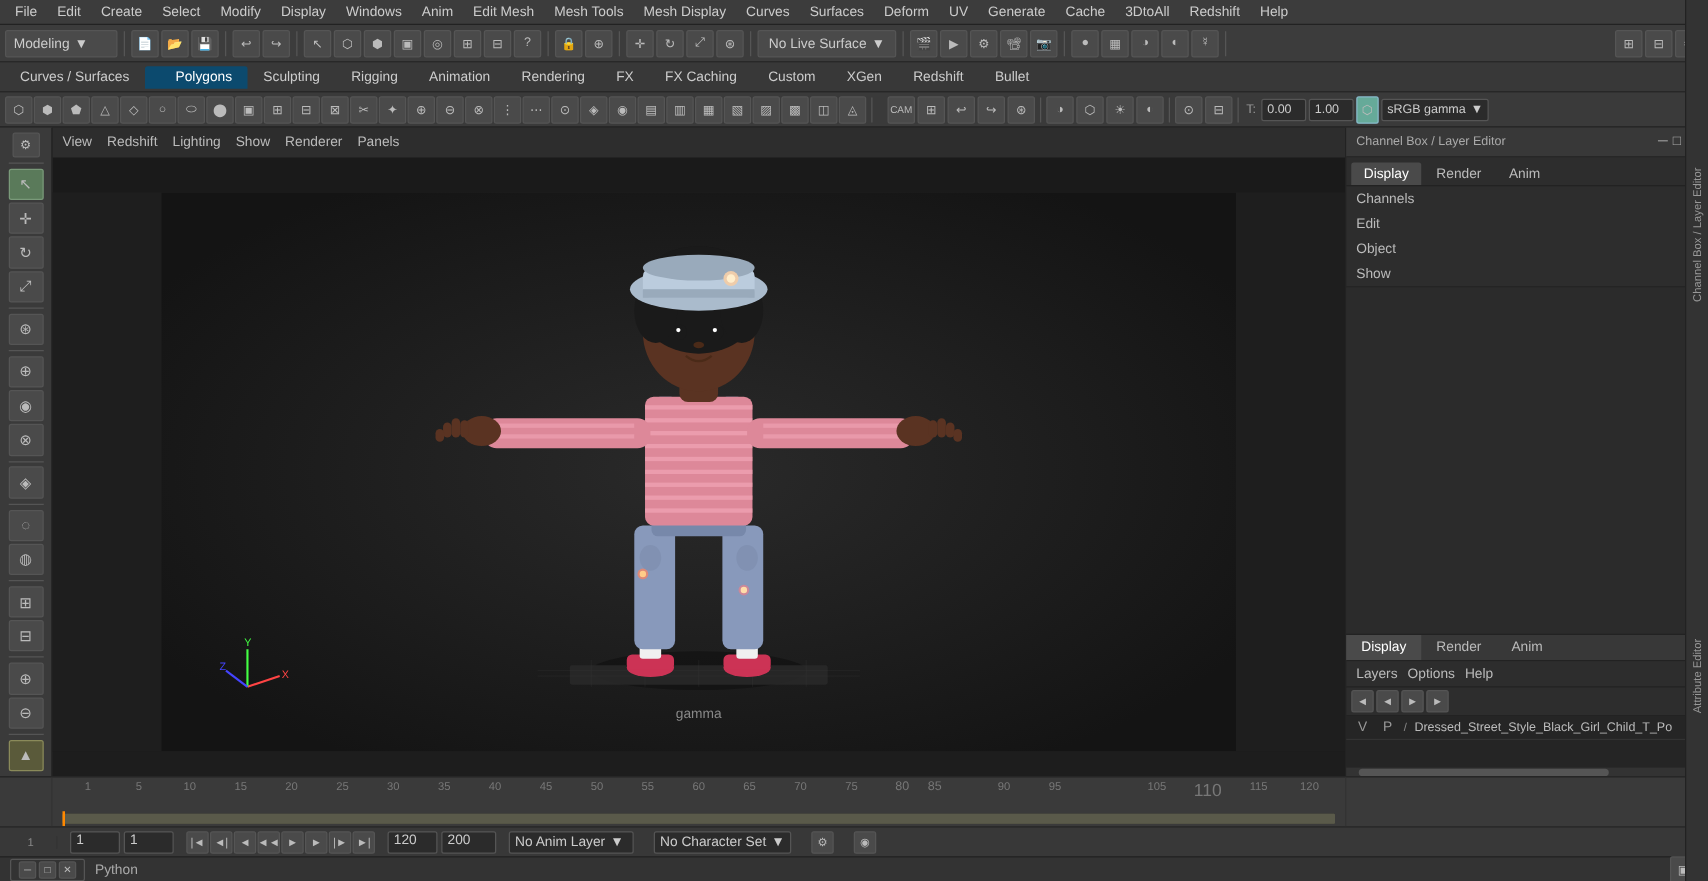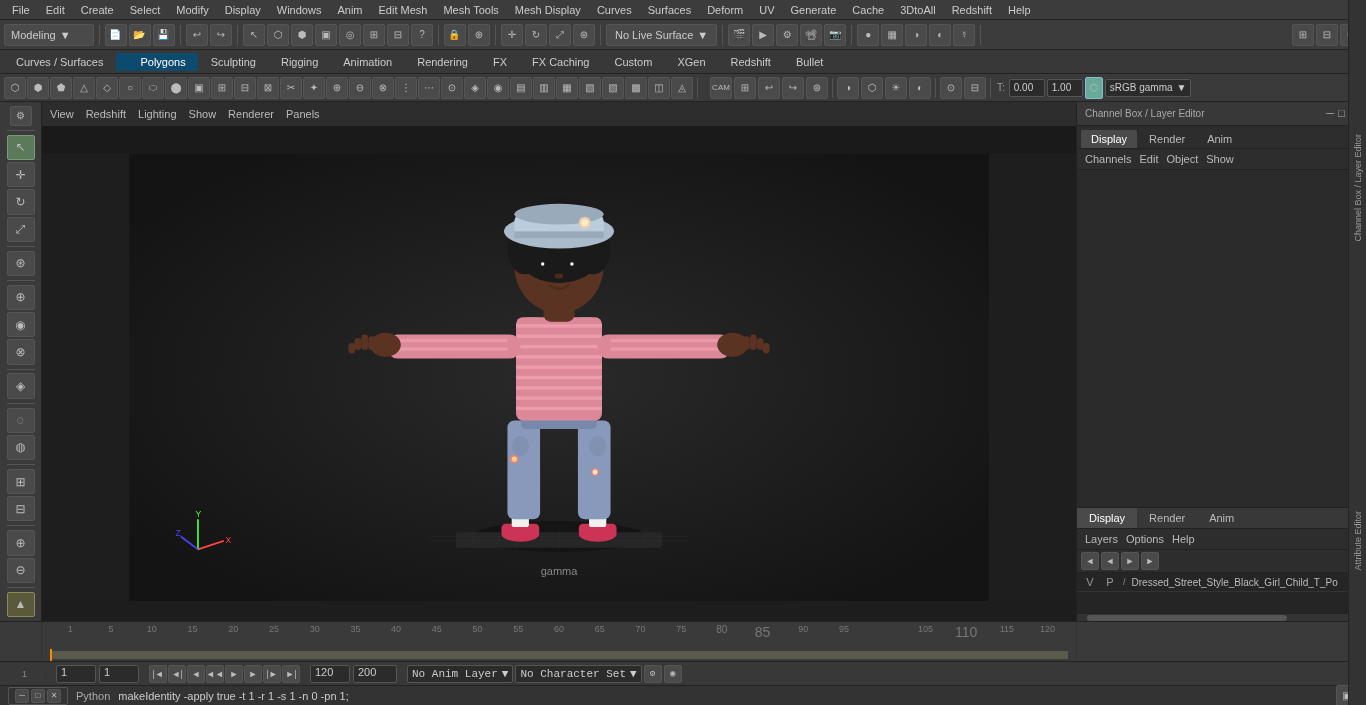--- a/index.html
+++ b/index.html
@@ -213,20 +213,21 @@
     }
     .cb-tab.active { background: #4a4a4a; color: #fff; }
 
     #channel-box-menu {
       display: flex;
       gap: 8px;
       padding: 4px 8px;
       font-size: 11px;
       color: #bbb;
       border-bottom: 1px solid #222;
+      flex-direction: column;
     }
     .cb-menu-item { cursor: pointer; }
 
     #channel-box-content {
       flex: 1;
       background: #2b2b2b;
     }
 
     
     #layers-section {
@@ -822,21 +823,21 @@
         <span style="flex:1;text-align:center;font-size:9px;color:#777;">35</span>
         <span style="flex:1;text-align:center;font-size:9px;color:#777;">40</span>
         <span style="flex:1;text-align:center;font-size:9px;color:#777;">45</span>
         <span style="flex:1;text-align:center;font-size:9px;color:#777;">50</span>
         <span style="flex:1;text-align:center;font-size:9px;color:#777;">55</span>
         <span style="flex:1;text-align:center;font-size:9px;color:#777;">60</span>
         <span style="flex:1;text-align:center;font-size:9px;color:#777;">65</span>
         <span style="flex:1;text-align:center;font-size:9px;color:#777;">70</span>
         <span style="flex:1;text-align:center;font-size:9px;color:#777;">75</span>
         <span style="flex:1;text-align:center;font-size:10px;color:#777;">80</span>
-        <span style="flex:1;text-align:center;font-size:14px;color:#777;">85</span>
+        <span style="flex:1;text-align:left;font-size:10px;color:#777;">85</span>
         <span style="flex:1;text-align:center;font-size:9px;color:#777;">90</span>
         <span style="flex:1;text-align:center;font-size:9px;color:#777;">95</span>
         <span style="flex:1;text-align:center;font-size:9px;color:#777;margin-top:40px;">100</span>
         <span style="flex:1;text-align:center;font-size:9px;color:#777;">105</span>
         <span style="flex:1;text-align:center;font-size:14px;color:#777;">110</span>
         <span style="flex:1;text-align:center;font-size:9px;color:#777;">115</span>
         <span style="flex:1;text-align:center;font-size:9px;color:#777;">120</span>
       </div>
 
       <div style="position:absolute;bottom:2px;left:8px;right:8px;height:8px;background:#4a4a3a;border-radius:1px;">
@@ -869,21 +870,21 @@
       <div class="anim-btn">►</div>
       <div class="anim-btn">|►</div>
       <div class="anim-btn">►|</div>
     </div>
 
     <div style="display:flex;align-items:center;gap:3px;padding:0 6px;">
       <div class="anim-field">120</div>
       <div class="anim-field" style="width:44px;">200</div>
     </div>
 
-    <div style="display:flex;align-items:center;gap:2px;font-family:Liberation Mono, monospace;">
+    <div style="display:flex;align-items:center;gap:16px;">
       <div class="anim-dropdown" style="min-width:100px;">
         <span>No Anim Layer</span>
         <span>▼</span>
       </div>
       <div class="anim-dropdown" style="min-width:110px;">
         <span>No Character Set</span>
         <span>▼</span>
       </div>
       <div class="anim-btn">⚙</div>
       <div class="anim-btn">◉</div>
@@ -893,21 +894,20 @@
 
   <div id="status-bar">
 
     <div style="display:flex;align-items:center;gap:2px;border:1px solid #555;border-radius:2px;padding:0 6px;height:18px;">
       <div class="tb-btn" style="width:14px;height:14px;font-size:8px;">─</div>
       <div class="tb-btn" style="width:14px;height:14px;font-size:8px;">□</div>
       <div class="tb-btn" style="width:14px;height:14px;font-size:8px;">✕</div>
     </div>
 
     <span style="color:#aaa;font-size:11px;">Python</span>
-    <span style="color:#ccc;font-size:11px;flex:1;">makeIdentity -apply true -t 1 -r 1 -s 1 -n 0 -pn 1;</span>
     <div class="tb-btn" style="margin-left:auto;">▣</div>
   </div>
 
 </div>
 
 <div style="position:fixed;right:0;top:0;width:18px;height:705px;background:#333;border-left:1px solid #222;display:flex;flex-direction:column;align-items:center;justify-content:space-around;z-index:100;">
   <span style="writing-mode:vertical-rl;transform:rotate(180deg);font-size:9px;color:#999;white-space:nowrap;cursor:pointer;">Channel Box / Layer Editor</span>
   <span style="writing-mode:vertical-rl;transform:rotate(180deg);font-size:9px;color:#999;white-space:nowrap;cursor:pointer;">Attribute Editor</span>
 </div>
 

